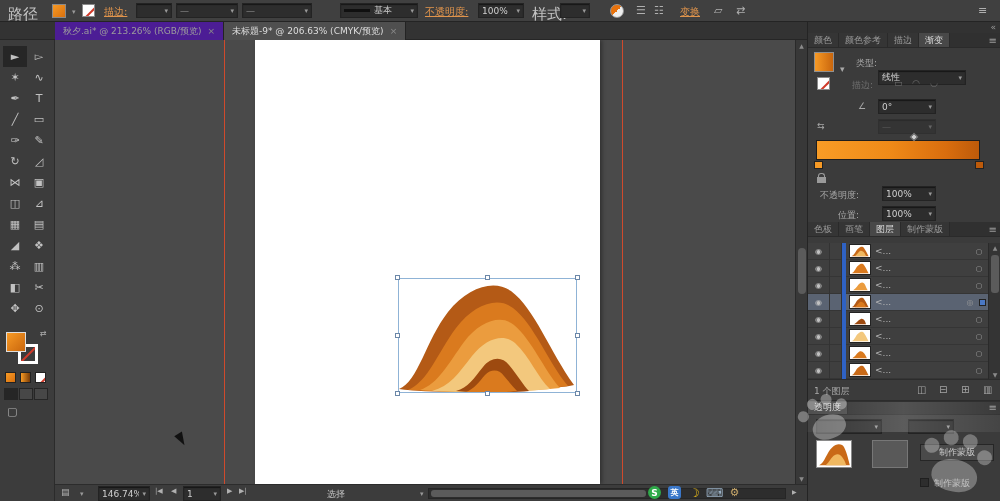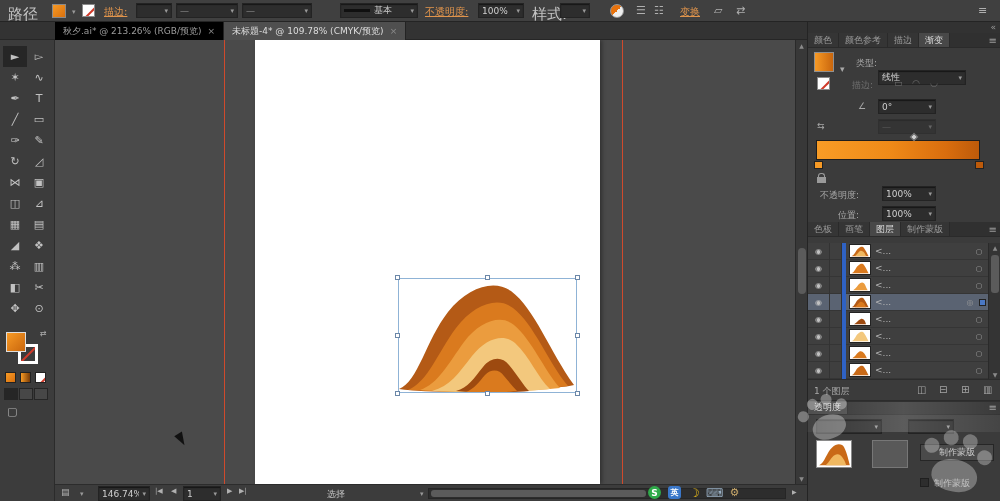--- a/index.html
+++ b/index.html
@@ -18,21 +18,21 @@
   .caret{font-size:7px;color:#9a9a9a;margin-left:3px}
   .swatch-fill{width:14px;height:14px;border:1px solid #8a8a8a;background:linear-gradient(135deg,#f79a25,#d9700e)}
   .swatch-none{width:13px;height:13px;border:1px solid #8a8a8a;background:#fff;position:relative;overflow:hidden}
   .swatch-none::after{content:"";position:absolute;left:-2px;top:5px;width:22px;height:2px;background:#d03a2a;transform:rotate(-45deg)}
   .mini-icon{color:#b0b0b0;font-size:11px;line-height:1}
   .brushline{width:26px;height:3px;background:#101010;margin-right:4px}
 
   
   #tab-bar{left:0;top:22px;width:807px;height:18px;background:#333;border-bottom:1px solid #262626;display:flex;padding-left:55px}
   .doctab{display:flex;align-items:center;gap:6px;padding:0 8px;font-size:9px;border-right:1px solid #232323;height:18px}
-  .doctab.inactive{background:#000000;color:#9c9c9c}
+  .doctab.inactive{background:#4c1d95;color:#9c9c9c}
   .doctab.active{background:#4f4f4f;color:#ddd}
   .tabx{color:#8a8a8a;font-size:9px}
 
   
   #toolbar{left:0;top:40px;width:55px;height:461px;background:#3c3c3c;border-right:1px solid #2b2b2b}
   #tool-grid{position:absolute;left:3px;top:6px;width:48px;display:flex;flex-wrap:wrap}
   .tool{width:24px;height:21px;display:flex;align-items:center;justify-content:center;font-size:11px;color:#c2c2c2}
   .tool.active{background:#262626}
   .fs-stroke{left:18px;top:304px;width:20px;height:20px;background:#3c3c3c;border:3px solid #fff;position:absolute;overflow:hidden}
   .fs-stroke::after{content:"";position:absolute;left:-4px;top:5px;width:26px;height:2px;background:#d03a2a;transform:rotate(-45deg)}
@@ -161,21 +161,21 @@
   <span class="abs mini-icon" style="left:736px;top:5px">⇄</span>
   <span class="abs mini-icon" style="left:978px;top:5px">≡</span>
 </div>
 
 <div id="tab-bar" class="abs">
   <div class="doctab inactive">
     <span>秋夕.ai* @ 213.26% (RGB/预览)</span>
     <span class="tabx">×</span>
   </div>
   <div class="doctab active">
-    <span>未标题-4* @ 109.78% (CMYK/预览)</span>
+    <span>未标题-9* @ 206.63% (CMYK/预览)</span>
     <span class="tabx">×</span>
   </div>
 </div>
 
 <div id="toolbar" class="abs">
   <div id="tool-grid">
     <div class="tool active">►</div>
     <div class="tool">▻</div>
     <div class="tool">✶</div>
     <div class="tool">∿</div>

